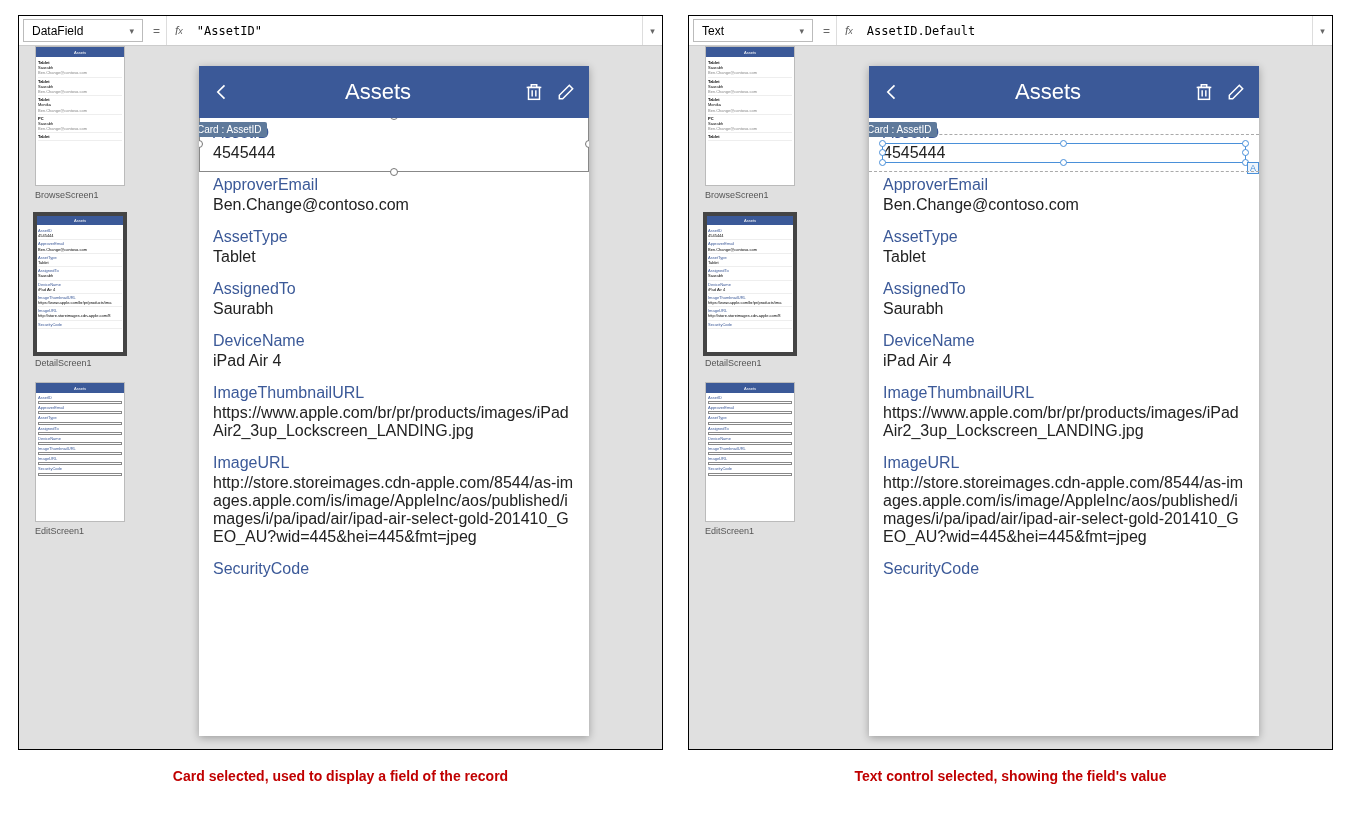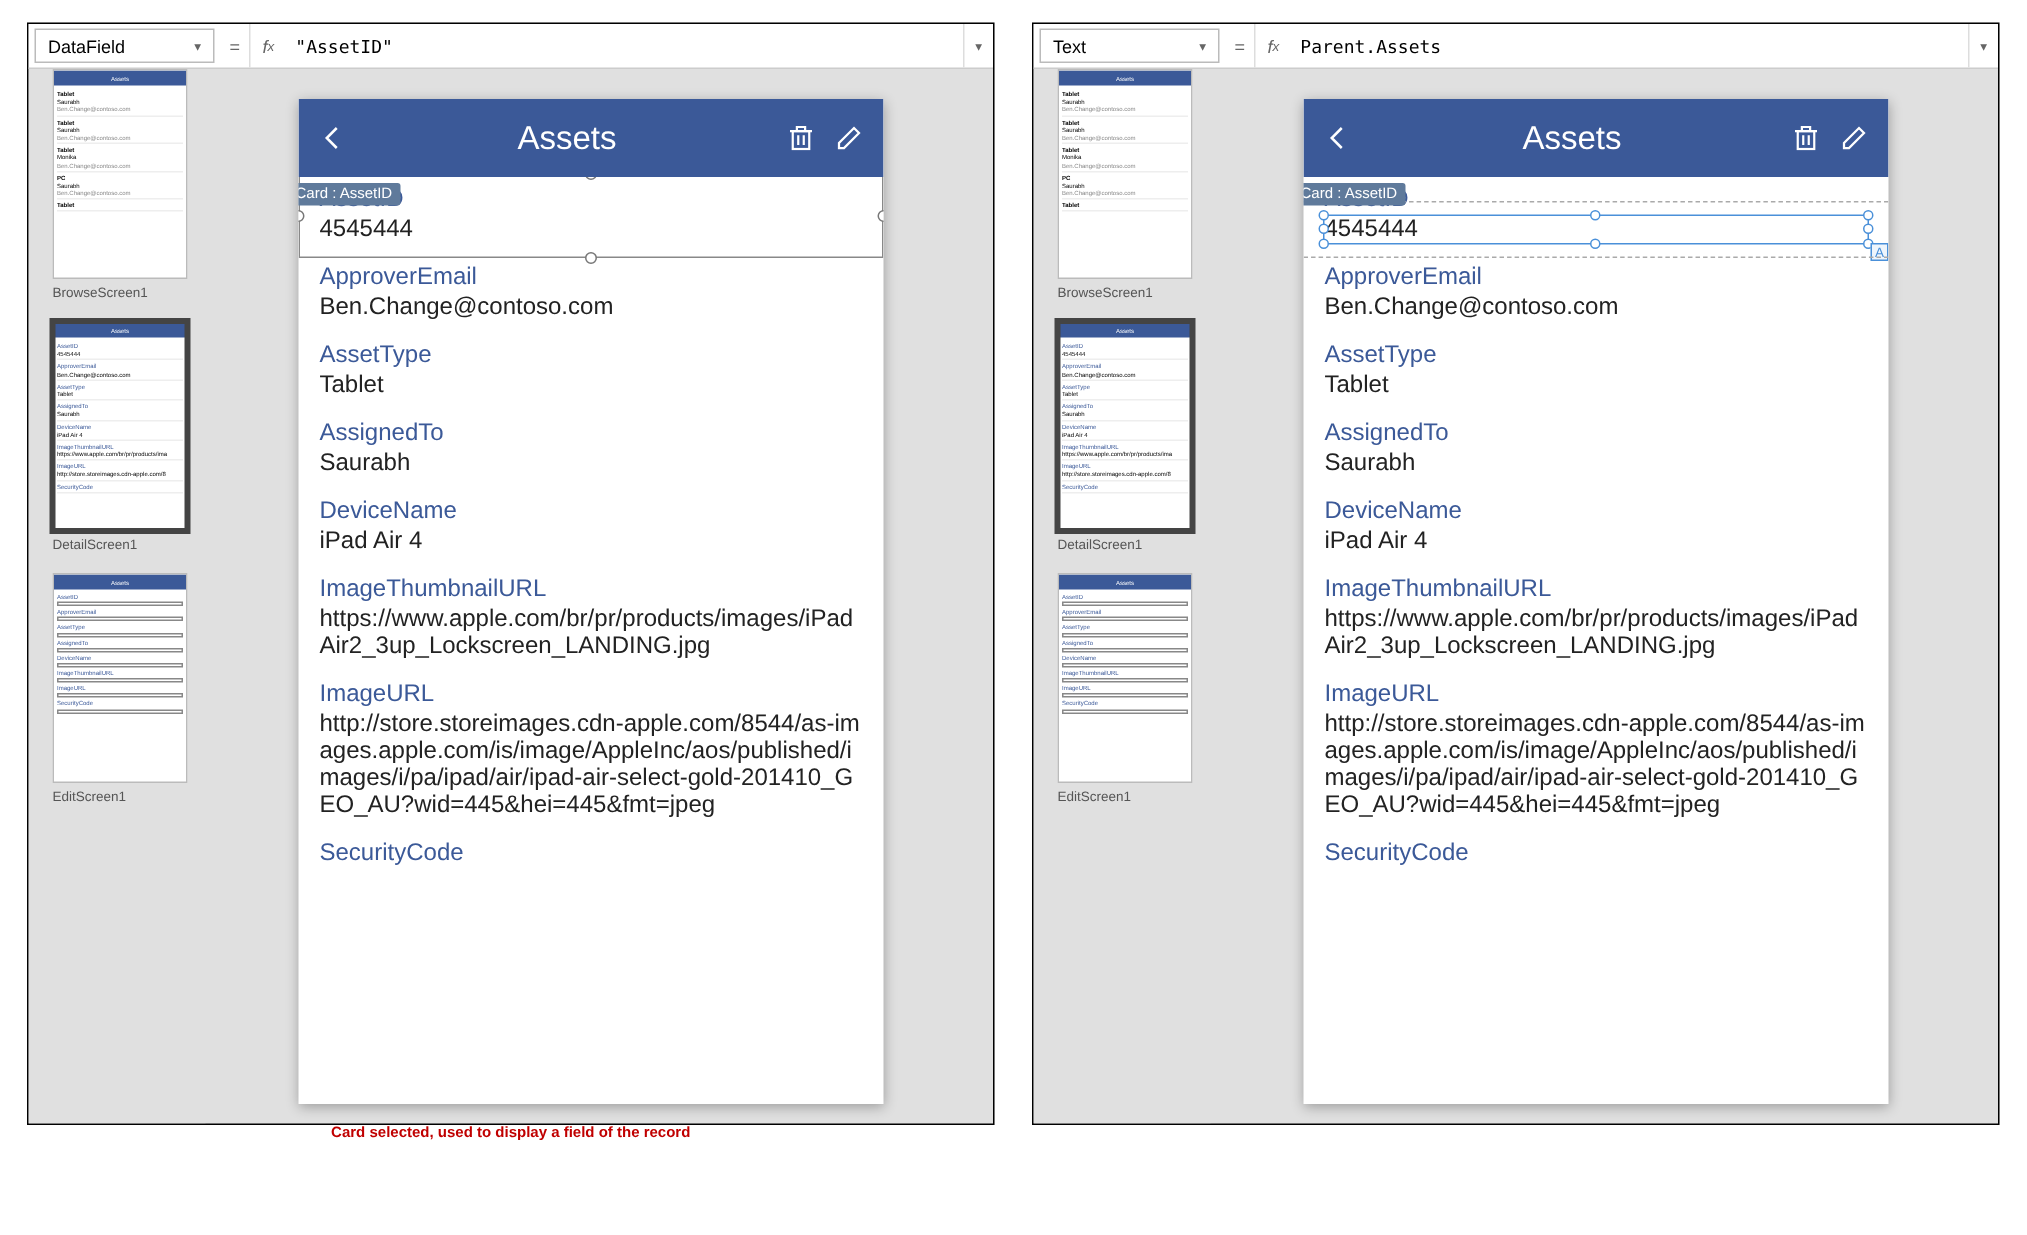--- a/index.html
+++ b/index.html
@@ -38,21 +38,21 @@
   .sel-card::before { content:""; position:absolute; inset:-2px -14px; border:1px solid #888; pointer-events:none; }
   .sel-handle { position:absolute; width:8px; height:8px; background:#fff; border:1px solid #777; border-radius:50%; z-index:2; }
 
   .sel-text { position: relative; outline: 1px solid #4a90d9; }
   .th { position:absolute; width:7px; height:7px; background:#fff; border:1px solid #4a90d9; border-radius:50%; }
   .sel-text .barA { position:absolute; right:-14px; bottom:-12px; width:12px; height:12px; border:1px solid #4a90d9; background:#eef5fc; color:#4a90d9; font-size:9px; display:flex; align-items:center; justify-content:center; }
   .sel-text::after { content:""; position:absolute; left:-14px; right:-14px; top:-10px; bottom:-10px; border-top:1px dashed #aaa; border-bottom:1px dashed #aaa; pointer-events:none; }
 
   .tag { position:absolute; background:#5f7a9b; color:#fff; font-size:10px; padding:2px 6px; border-radius:2px 2px 2px 0; z-index:3; }
 
-  .caption { color: #c00000; text-align: center; font-weight: bold; font-size: 10px; margin-top: 0; }
+  .caption { color: #c00000; text-align: center; font-weight: bold; font-size: 14px; margin-top: 18px; }
 
   .tb-row { border-bottom: 1px solid #eee; padding:1px 0; }
   .tb-k { color:#3b5998; }
   .tb-ed { border:1px solid #888; height:3px; margin:1px 0; }
 
   svg { display:block; }
 </style>
 </head>
 <body>
 
@@ -259,21 +259,21 @@
   </div>
     <div class="panel-wrap">
     <div class="panel">
       <div class="fbar">
         <div class="fbar-prop">
           <span>Text</span>
           <span class="chev">▾</span>
         </div>
         <div class="fbar-eq">=</div>
         <div class="fbar-fx">f<span style="font-size:9px">x</span></div>
-        <div class="fbar-val">Parent.Assets</div>
+        <div class="fbar-val">AssetID.Default</div>
         <div class="fbar-dd">
             <span class="chev">▾</span>
           </div>
       </div>
       <div class="workspace">
         <div class="thumb-col">
           <div class="thumb-box">
     <div class="thumb-head">Assets</div>
     <div class="thumb-body">
                 <div class="tb-row">
@@ -453,14 +453,15 @@
                 <div class="card">
 
       <div class="card-lbl">SecurityCode</div>
       <div class="card-val"></div>
     </div>
               </div>
   </div>
         </div>
       </div>
     </div>
+    <div class="caption">Text control selected, showing the field's value</div>
   </div>
   </div>
 
 </body></html>

